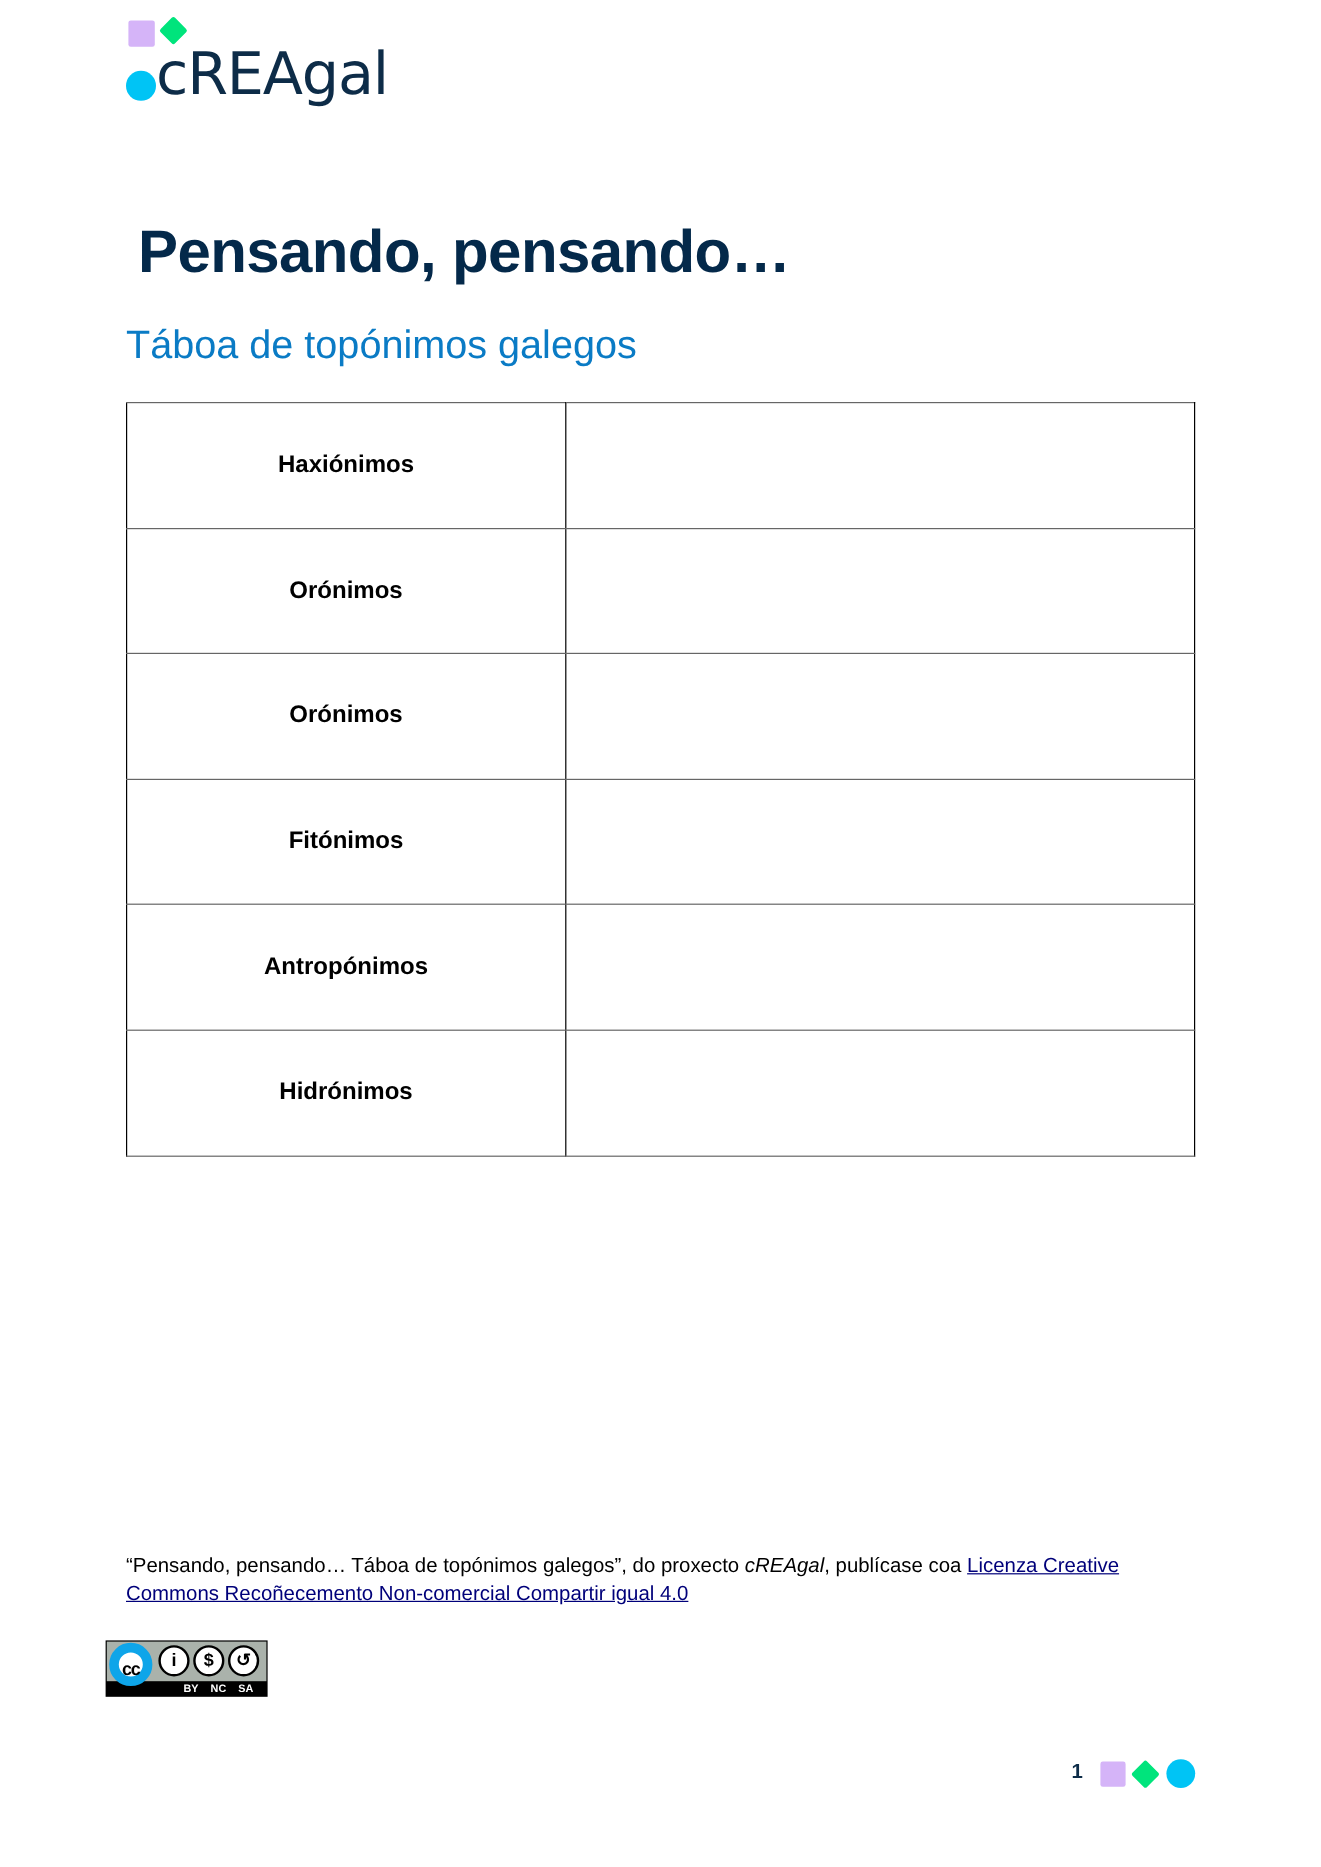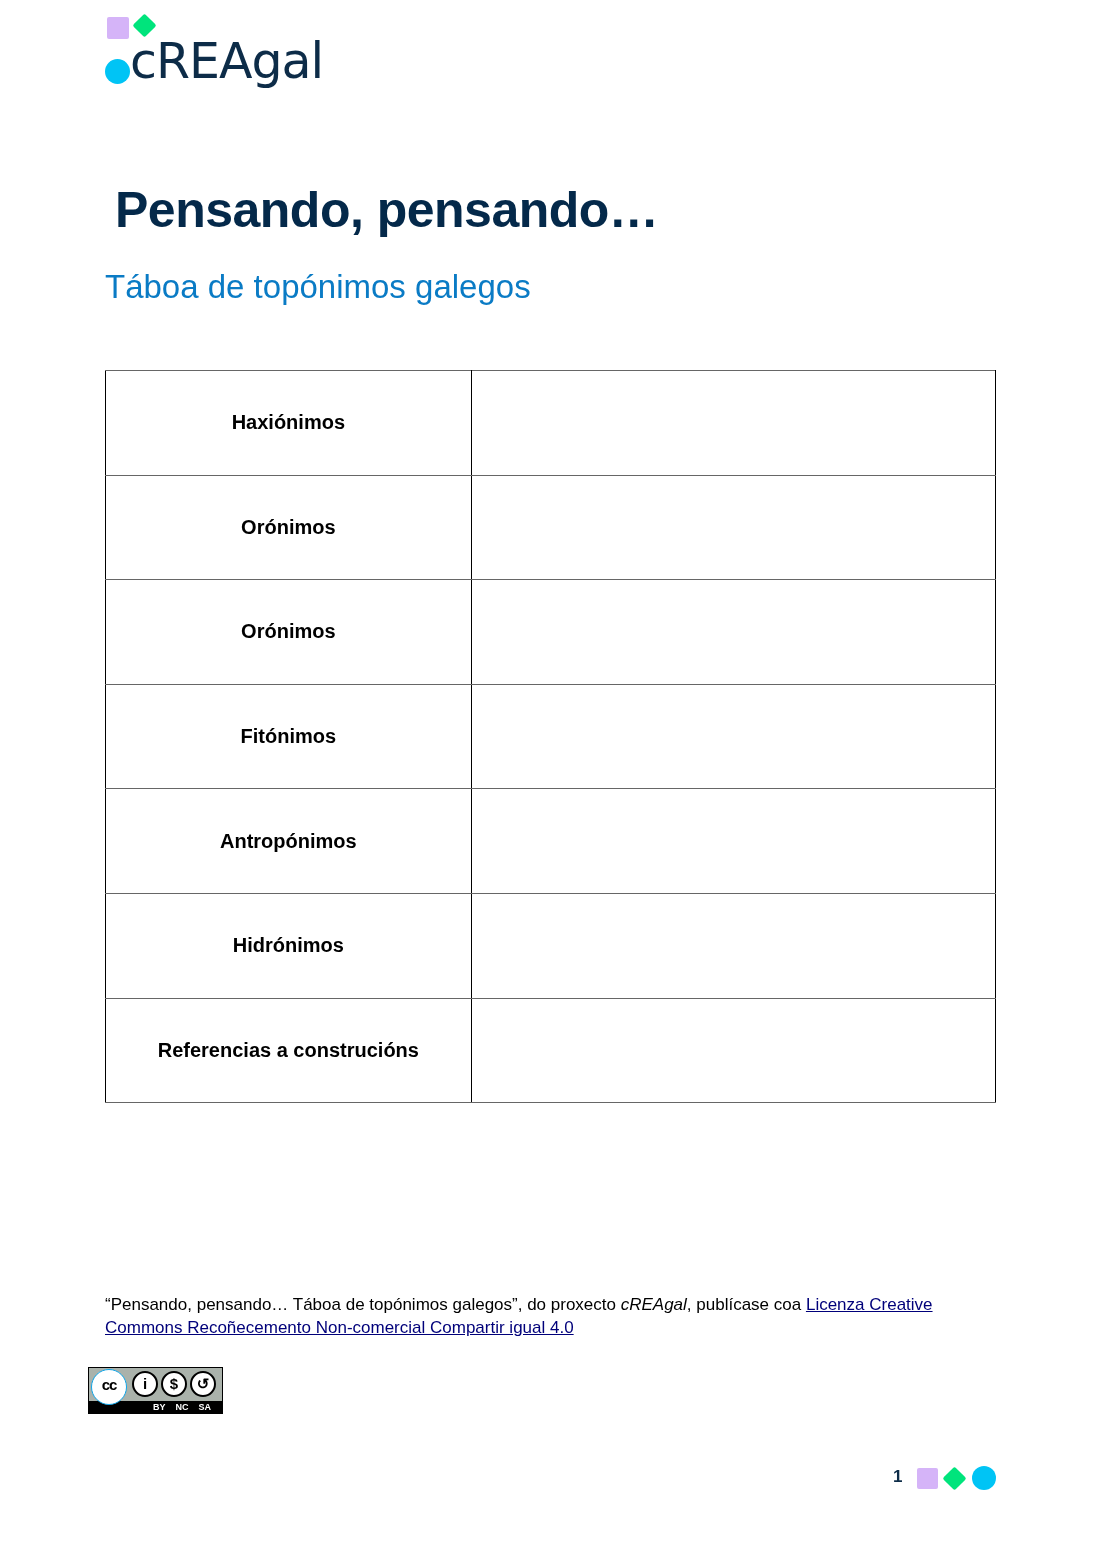--- a/index.html
+++ b/index.html
@@ -7,31 +7,31 @@
       width: 1101px; height: 1556px; background: #ffffff; position: relative;
       font-family: "Liberation Sans", sans-serif; overflow: hidden;
     }
     .logo { position: absolute; left: 105px; top: 14px; width: 220px; height: 70px; }
     .logo .sq { position: absolute; left: 2px; top: 3px; width: 22px; height: 22px; background: #d5b4f8; border-radius: 2px; }
     .logo .dia { position: absolute; left: 31px; top: 3px; width: 17px; height: 17px; background: #00e47c; transform: rotate(45deg); border-radius: 2px; }
     .logo .circ { position: absolute; left: 0px; top: 45px; width: 25px; height: 25px; background: #00c4f5; border-radius: 50%; }
     .logo .word { position: absolute; left: 25px; top: 20px; font-size: 49px; color: #0d2c48; letter-spacing: -1px; line-height: 56px; font-family: "DejaVu Sans", sans-serif; }
     h1.title { position: absolute; left: 105px; top: 170px; margin: 10px; font-size: 50px; font-weight: bold; color: #04294a; letter-spacing: -0.5px; line-height: 60px; }
     h2.subtitle { position: absolute; left: 105px; top: 266px; margin: 0; font-size: 33px; font-weight: normal; color: #0a7bc5; line-height: 42px; }
-    table.grid { position: absolute; left: 105px; top: 370px; width: 891px; border-collapse: collapse; }
+    table.grid { position: absolute; left: 105px; top: 335px; width: 891px; border-collapse: collapse; }
     table.grid td { height: 103.6px; border-top: 1px solid #666666; border-bottom: 1px solid #666666; border-left: 1px solid #000; border-right: 1px solid #000; padding: 0; }
     table.grid td.label { width: 365px; text-align: center; font-weight: bold; font-size: 20px; color: #000; }
     table.grid td.answer { width: 524px; }
     .credit { position: absolute; left: 105px; top: 1293px; width: 900px; font-size: 17px; line-height: 23px; color: #000; }
     .credit a { color: #00007a; text-decoration: underline; }
     .cc-badge { position: absolute; left: 88px; top: 1367px; width: 135px; height: 47px; background: #000; }
     .cc-badge .top { position: absolute; left: 1px; top: 1px; right: 1px; height: 33px; background: #aab2ab; }
     .cc-badge .bottom { position: absolute; left: 0; bottom: 0; right: 0; height: 13px; display: flex; justify-content: flex-end; gap: 10px; padding-right: 12px; }
     .cc-badge .bottom span { color: #fff; font-size: 9px; font-weight: bold; line-height: 13px; }
-    .cc-badge .cc { position: absolute; left: 3px; top: 2px; width: 36px; height: 36px; border-radius: 50%; background: #fff; border: 1px solid #0ea5e9; box-sizing: border-box; font-weight: bold; font-size: 15px; text-align: center; line-height: 30px; color: #000; letter-spacing: -1px; }
+    .cc-badge .cc { position: absolute; left: 3px; top: 2px; width: 36px; height: 36px; border-radius: 50%; background: #fff; border: 8px solid #0ea5e9; box-sizing: border-box; font-weight: bold; font-size: 15px; text-align: center; line-height: 30px; color: #000; letter-spacing: -1px; }
     .cc-badge .ic { position: absolute; top: 4px; width: 26px; height: 26px; border-radius: 50%; background: #fff; border: 2px solid #000; box-sizing: border-box; text-align: center; font-weight: bold; font-size: 15px; line-height: 22px; color: #000; }
     .page-footer { position: absolute; left: 890px; top: 1465px; height: 28px; width: 110px; }
     .page-footer .num { position: absolute; left: 3px; top: 2px; font-size: 17px; font-weight: bold; color: #0d2c48; }
     .page-footer .sq { position: absolute; left: 27px; top: 3px; width: 21px; height: 21px; background: #d5b4f8; border-radius: 2px; }
     .page-footer .dia { position: absolute; left: 56px; top: 5px; width: 17px; height: 17px; background: #00e47c; transform: rotate(45deg); border-radius: 2px; }
     .page-footer .circ { position: absolute; left: 82px; top: 1px; width: 24px; height: 24px; background: #00c4f5; border-radius: 50%; }
   </style>
 </head>
 <body>
 
@@ -64,24 +64,20 @@
     <td class="answer"></td>
   </tr>
   <tr>
     <td class="label">Antropónimos</td>
     <td class="answer"></td>
   </tr>
   <tr>
     <td class="label">Hidrónimos</td>
     <td class="answer"></td>
   </tr>
-  <tr>
-    <td class="label">Referencias a construcións</td>
-    <td class="answer"></td>
-  </tr>
 </tbody>
   </table>
 
 <div class="credit">
   <span>“Pensando, pensando… Táboa de topónimos galegos”, do proxecto </span><em>cREAgal</em><span>, publícase coa </span><a>Licenza Creative Commons Recoñecemento Non-comercial Compartir igual 4.0</a>
 </div>
 
 <div class="cc-badge">
   <div class="top"></div>
   <span class="cc">cc</span>

